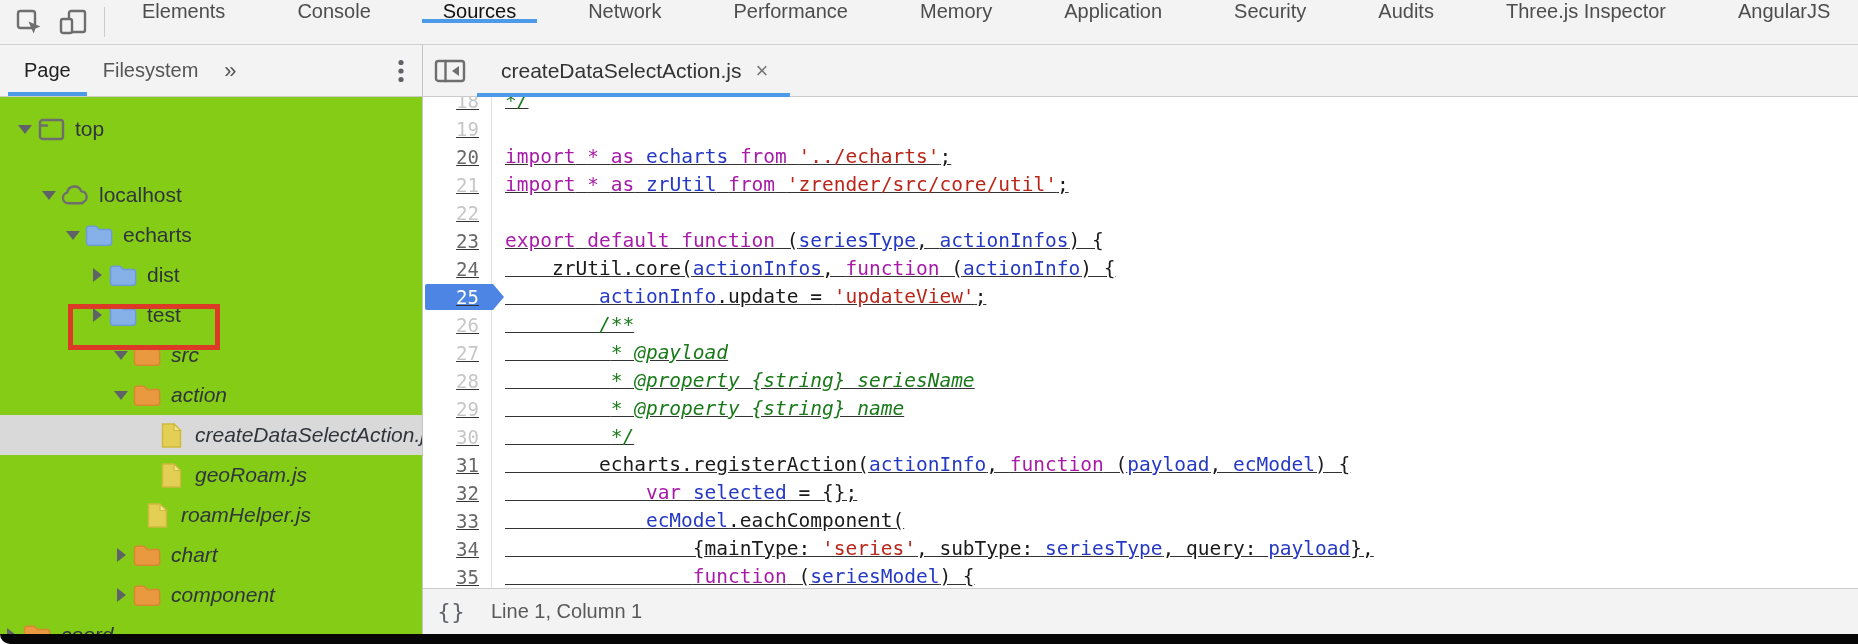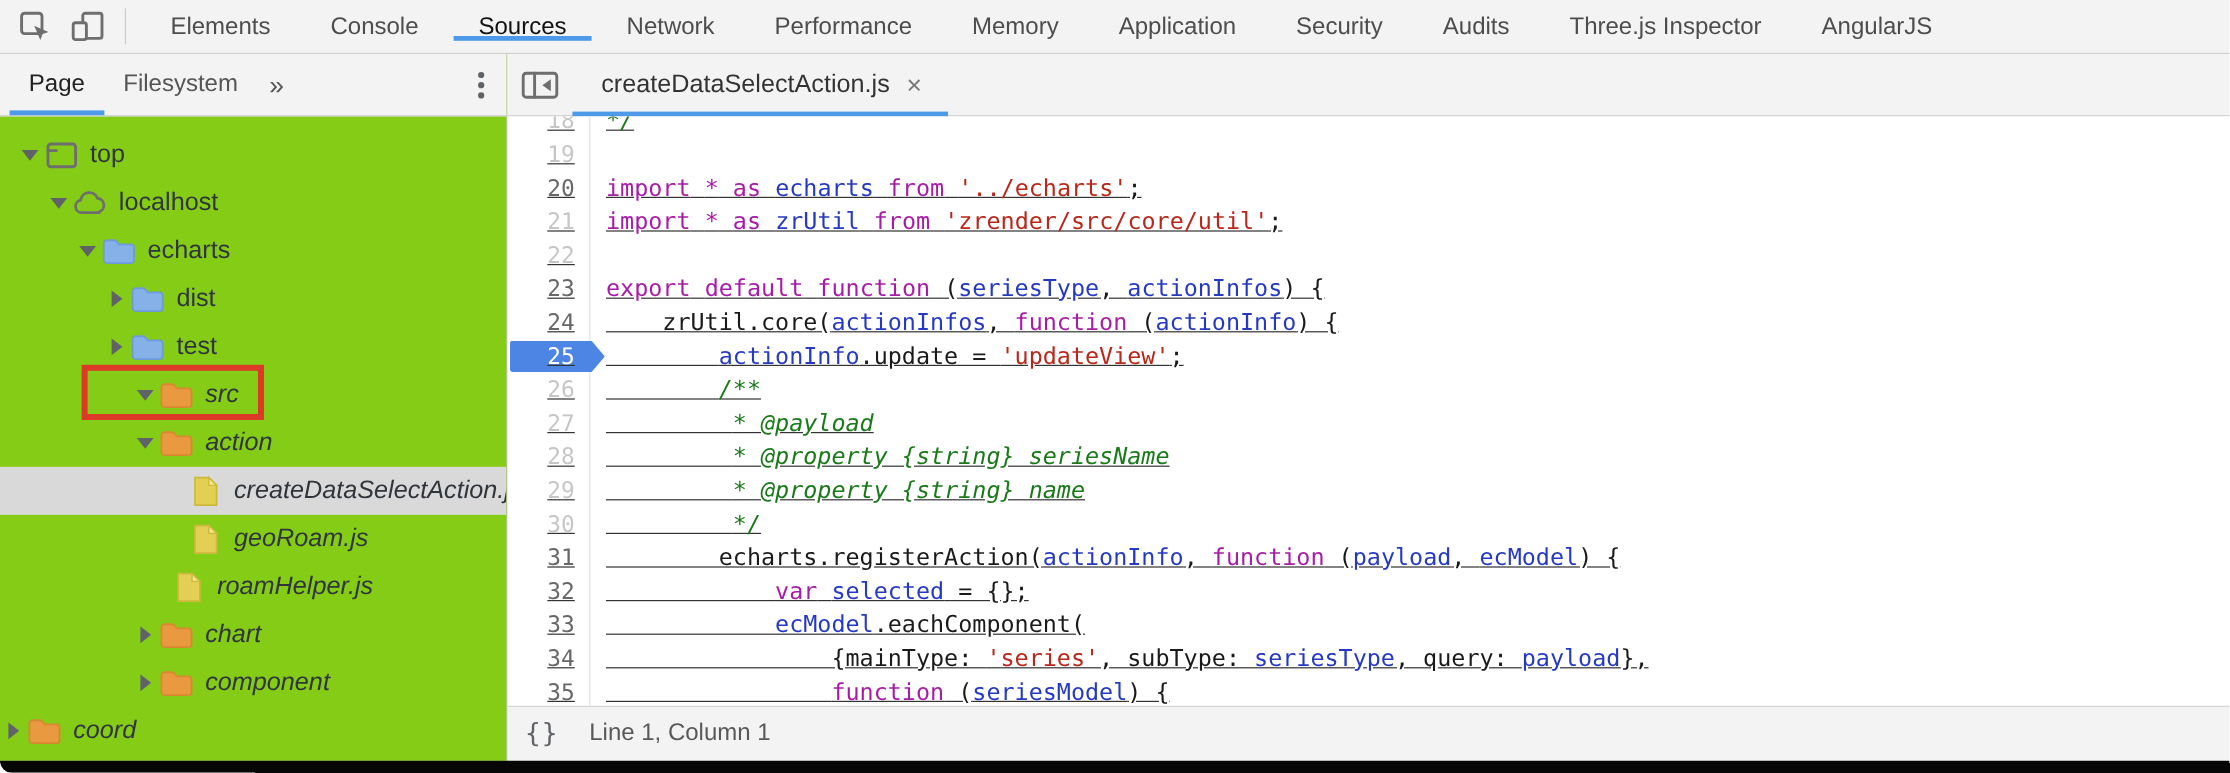--- a/index.html
+++ b/index.html
@@ -10,21 +10,21 @@
   }
   .app{width:1858px;height:644px;display:flex;flex-direction:column;}
 
   
   .topbar{
     height:45px;flex:0 0 45px;background:#f3f3f3;border-bottom:1px solid #d0d0d0;
     display:flex;align-items:center;padding-left:14px;box-sizing:border-box;
   }
   .icon-btn{width:30px;height:30px;display:flex;align-items:center;justify-content:center;margin-right:14px;cursor:pointer;}
   .vsep{width:1px;height:30px;background:#ccc;margin:0 12px 0 2px;}
-  .ptabs{display:flex;align-items:center;height:100%;}
+  .ptabs{display:flex;align-items:flex-start;height:100%;gap:22px;}
   .ptab{
     display:flex;align-items:center;padding:0 25px;font-size:20px;color:#4d4d4d;
     position:relative;cursor:pointer;white-space:nowrap;
   }
   .ptab.active{color:#111;}
   .ptab.active::after{
     content:"";position:absolute;left:4px;right:4px;bottom:0;height:4px;background:var(--accent);
   }
 
   
@@ -163,21 +163,21 @@
               <i class="tri-open"></i>
             </span>
             <span class="ico">
               <svg width="27" height="23" viewBox="0 0 27 23">
                 <rect class="st" x="2" y="2" width="23" height="19" rx="2.5"></rect>
                 <line class="st" x1="2" y1="7.5" x2="9" y2="7.5"></line>
               </svg>
             </span>
             <span class="lbl">top</span>
           </div>
-          <div class="trow" style="padding-left: 38px;">
+          <div class="trow" style="padding-left: 38px; margin-top: 26px;">
             <span class="arr">
               <i class="tri-open"></i>
             </span>
             <span class="ico">
               <svg width="31" height="21" viewBox="0 0 31 21">
                 <path class="st" d="M23.5 18.5 H8.5 a5.5 5.5 0 0 1-1-10.9 A7.5 7.5 0 0 1 22 6.2 a5.8 5.8 0 0 1 1.5 11.3 Z"></path>
               </svg>
             </span>
             <span class="lbl">localhost</span>
           </div>

